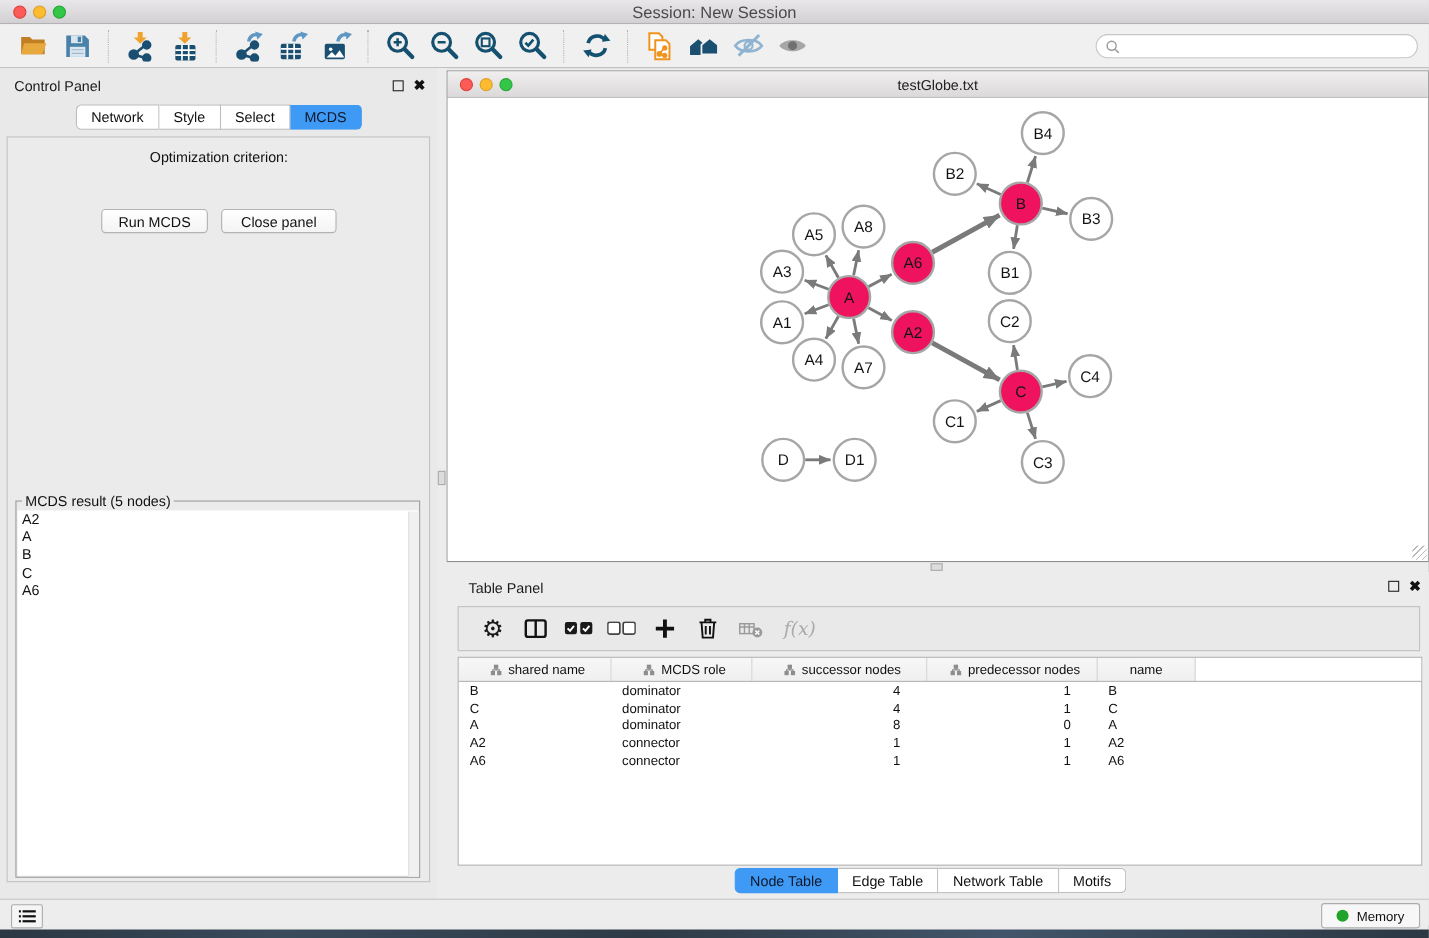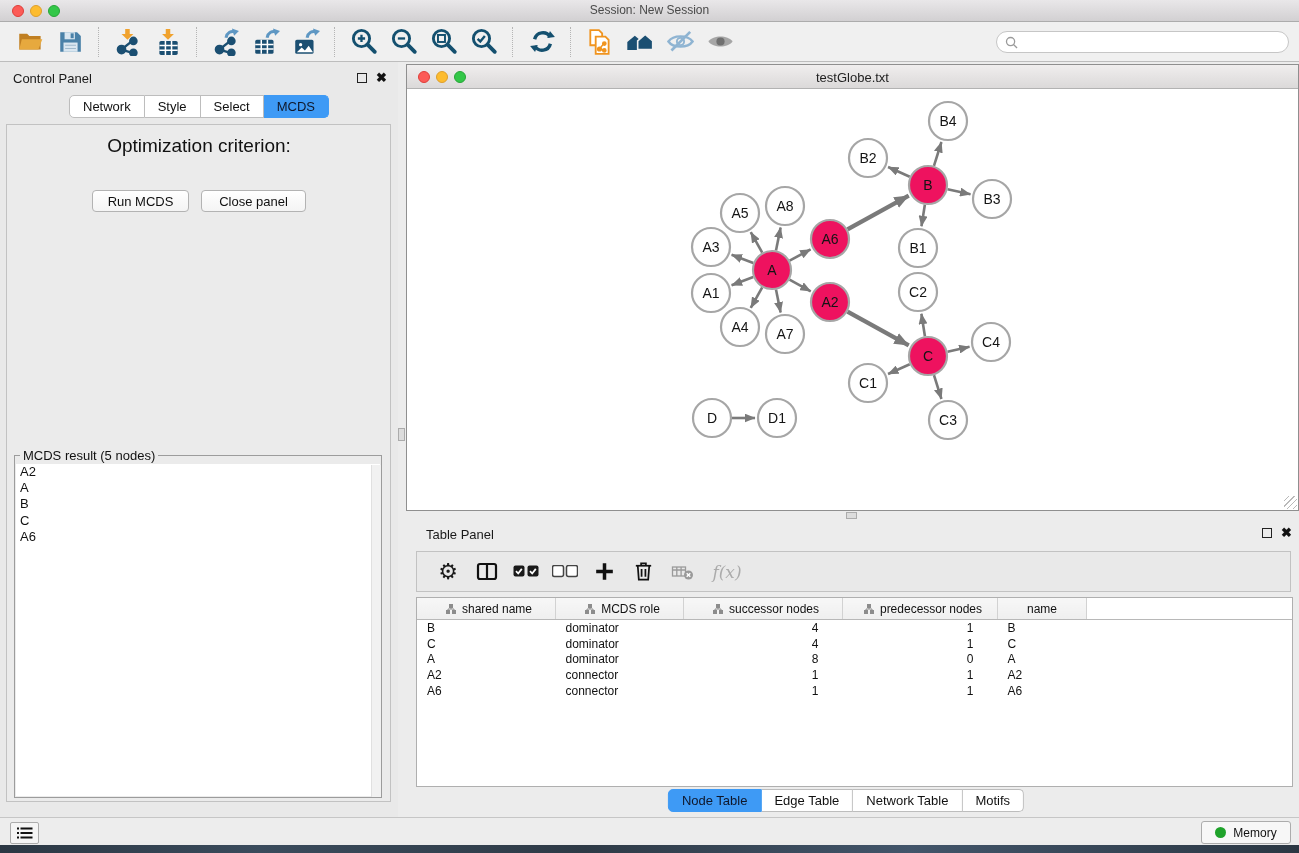--- a/index.html
+++ b/index.html
@@ -2,21 +2,21 @@
 <html><head>
 <meta charset="utf-8">
 <style>
   html,body{margin:0;padding:0;}
   body{font-family:"Liberation Sans",sans-serif;background:#222;}
   .app{position:relative;width:1299px;height:853px;background:#ECECEC;overflow:hidden;}
 
   
   .titlebar{position:absolute;left:0;top:0;width:100%;height:22px;
     background:linear-gradient(#E9E7E9,#D2D0D2);border-bottom:1px solid #ACACAC;box-sizing:border-box;}
-  .titlebar .title{position:absolute;left:0;right:0;top:3px;text-align:center;font-size:12px;color:#4A4A4A;}
+  .titlebar .title{position:absolute;left:0;right:0;top:3px;text-align:center;font-size:15px;color:#4A4A4A;}
   .tl{position:absolute;top:5px;width:12px;height:12px;border-radius:50%;box-sizing:border-box;}
   .tl.red{background:#FC5B57;border:1px solid #DF3E39;}
   .tl.yellow{background:#FDBC2F;border:1px solid #DE9F2B;}
   .tl.green{background:#33C748;border:1px solid #27A537;}
 
   
   .toolbar{position:absolute;left:0;top:22px;width:100%;height:40px;background:#F0F0F0;
     border-bottom:1px solid #BDBDBD;box-sizing:border-box;display:flex;align-items:center;padding-left:10px;}
   .tbtn{width:34px;height:32px;display:flex;align-items:center;justify-content:center;flex:0 0 auto;margin:0 3px;}
   .tb-sep{width:1px;height:30px;border-left:1px dotted #B5B5B5;margin:0 8px;flex:0 0 auto;}
@@ -32,21 +32,21 @@
   .win-close{position:absolute;font-size:13px;font-weight:bold;color:#111;line-height:12px;}
   .seg{display:flex;justify-content:space-between;}
   .seg .seg-tab{border:1px solid #BDBDBD;border-left:none;background:#FFF;font-size:13px;color:#111;
     height:23px;box-sizing:border-box;display:flex;align-items:center;justify-content:center;padding:0 13px;cursor:default;}
   .seg .seg-tab:first-child{border-left:1px solid #BDBDBD;border-radius:5px 0 0 5px;}
   .seg .seg-tab:last-child{border-radius:0 5px 5px 0;}
   .seg .seg-tab.active{background:#3E9AF5;border-color:#3E9AF5;color:#0f172a;}
   .cp-tabs{position:absolute;top:33px;left:50%;transform:translateX(-50%);}
   .cp-box{position:absolute;left:6px;top:62px;width:385px;height:678px;background:#EBEBEB;
     border:1px solid #C2C2C2;box-sizing:border-box;}
-  .opt-label{position:absolute;left:0;right:0;top:73px;text-align:center;font-size:19px;color:#111;}
+  .opt-label{position:absolute;left:0;right:0;top:73px;text-align:center;font-size:13px;color:#111;}
   .dropdown{position:absolute;left:42px;top:95px;width:313px;height:23px;background:#FFF;border:1px solid #ABABAB;
     border-radius:4px;box-sizing:border-box;display:flex;align-items:center;}
   .dropdown .dd-text{flex:1;font-size:13px;color:#111;padding-left:8px;white-space:nowrap;overflow:hidden;}
   .dd-stepper{width:20px;height:21px;border-radius:0 3px 3px 0;background:linear-gradient(#70B4FB,#3D8DF5);
     display:flex;flex-direction:column;align-items:center;justify-content:center;}
   .btn{position:absolute;height:22px;background:linear-gradient(#FFFFFF,#F4F4F4);border:1px solid #B3B3B3;border-radius:4px;
     font-size:13px;color:#111;display:flex;align-items:center;justify-content:center;box-sizing:border-box;}
   .mcds-fieldset{position:absolute;left:14px;top:393px;width:368px;height:343px;border:1px solid #9C9C9C;box-sizing:border-box;}
   .mcds-legend{position:absolute;left:5px;top:-8px;background:#EBEBEB;font-size:13px;color:#111;padding:0 3px;}
   .mcds-list{position:absolute;left:1px;top:8px;right:1px;bottom:1px;background:#FFF;overflow:hidden;}

